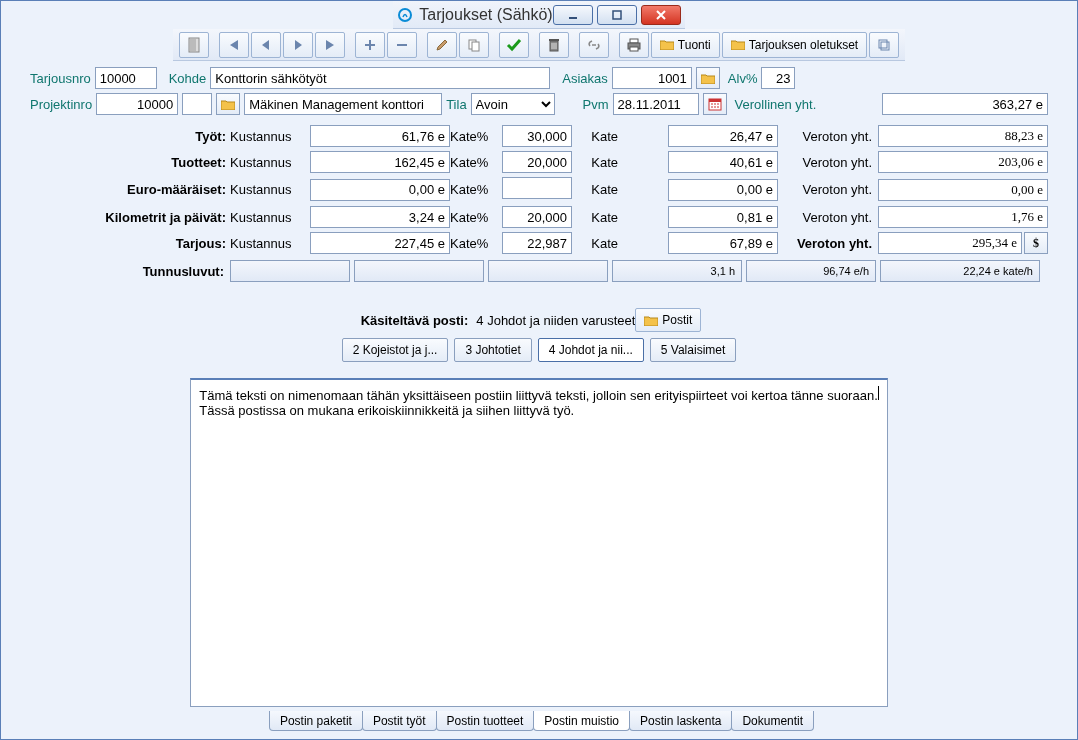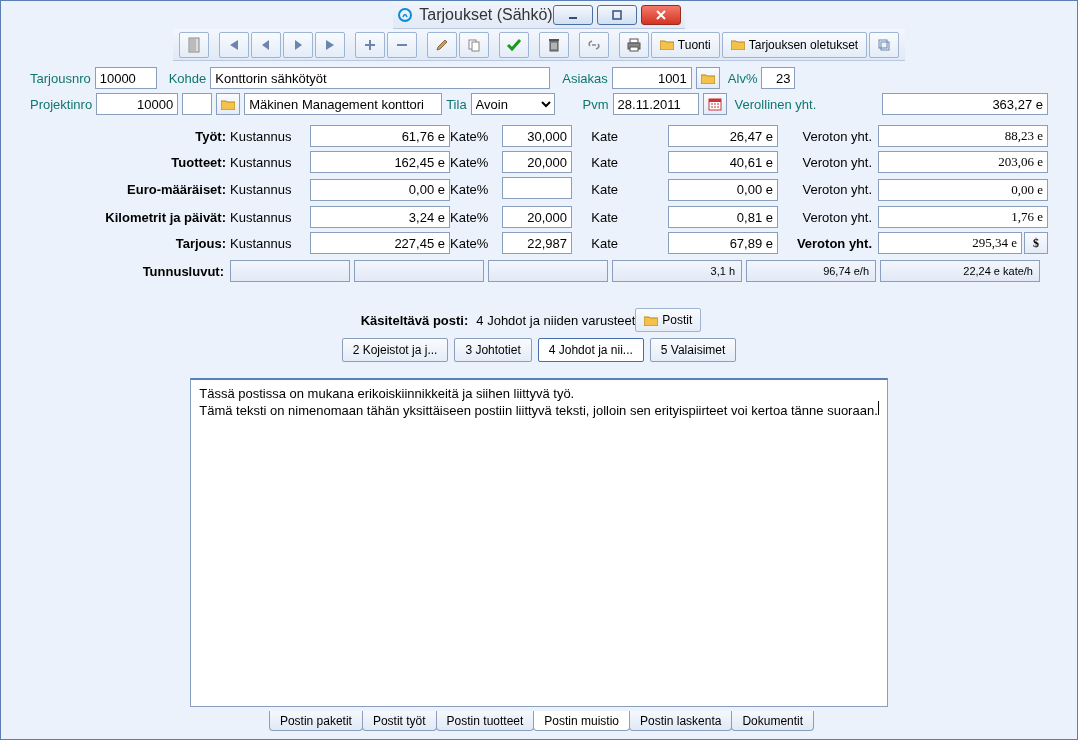--- a/index.html
+++ b/index.html
@@ -332,22 +332,22 @@
     <div class="subtab">2 Kojeistot ja j...</div>
     <div class="subtab">3 Johtotiet</div>
     <div class="subtab active">4 Johdot ja nii...</div>
     <div class="subtab">5 Valaisimet</div>
   </div>
 
   <div class="div-blue" style="margin:6px 0 0 0"></div>
 
   <div class="textwrap">
     <div class="textarea">
+      <div><span>Tämä teksti on nimenomaan tähän yksittäiseen postiin liittyvä teksti, jolloin sen erityispiirteet voi kertoa tänne suoraan.</span><span style="border-right:1px solid #000;height:14px;display:inline-block"></span></div>
       <div>Tässä postissa on mukana erikoiskiinnikkeitä ja siihen liittyvä työ.</div>
-      <div><span>Tämä teksti on nimenomaan tähän yksittäiseen postiin liittyvä teksti, jolloin sen erityispiirteet voi kertoa tänne suoraan.</span><span style="border-right:1px solid #000;height:14px;display:inline-block"></span></div>
     </div>
   </div>
 
   <div class="bottom-tabs">
     <div class="btab">Postin paketit</div>
     <div class="btab">Postit työt</div>
     <div class="btab">Postin tuotteet</div>
     <div class="btab active">Postin muistio</div>
     <div class="btab">Postin laskenta</div>
     <div class="btab">Dokumentit</div>

